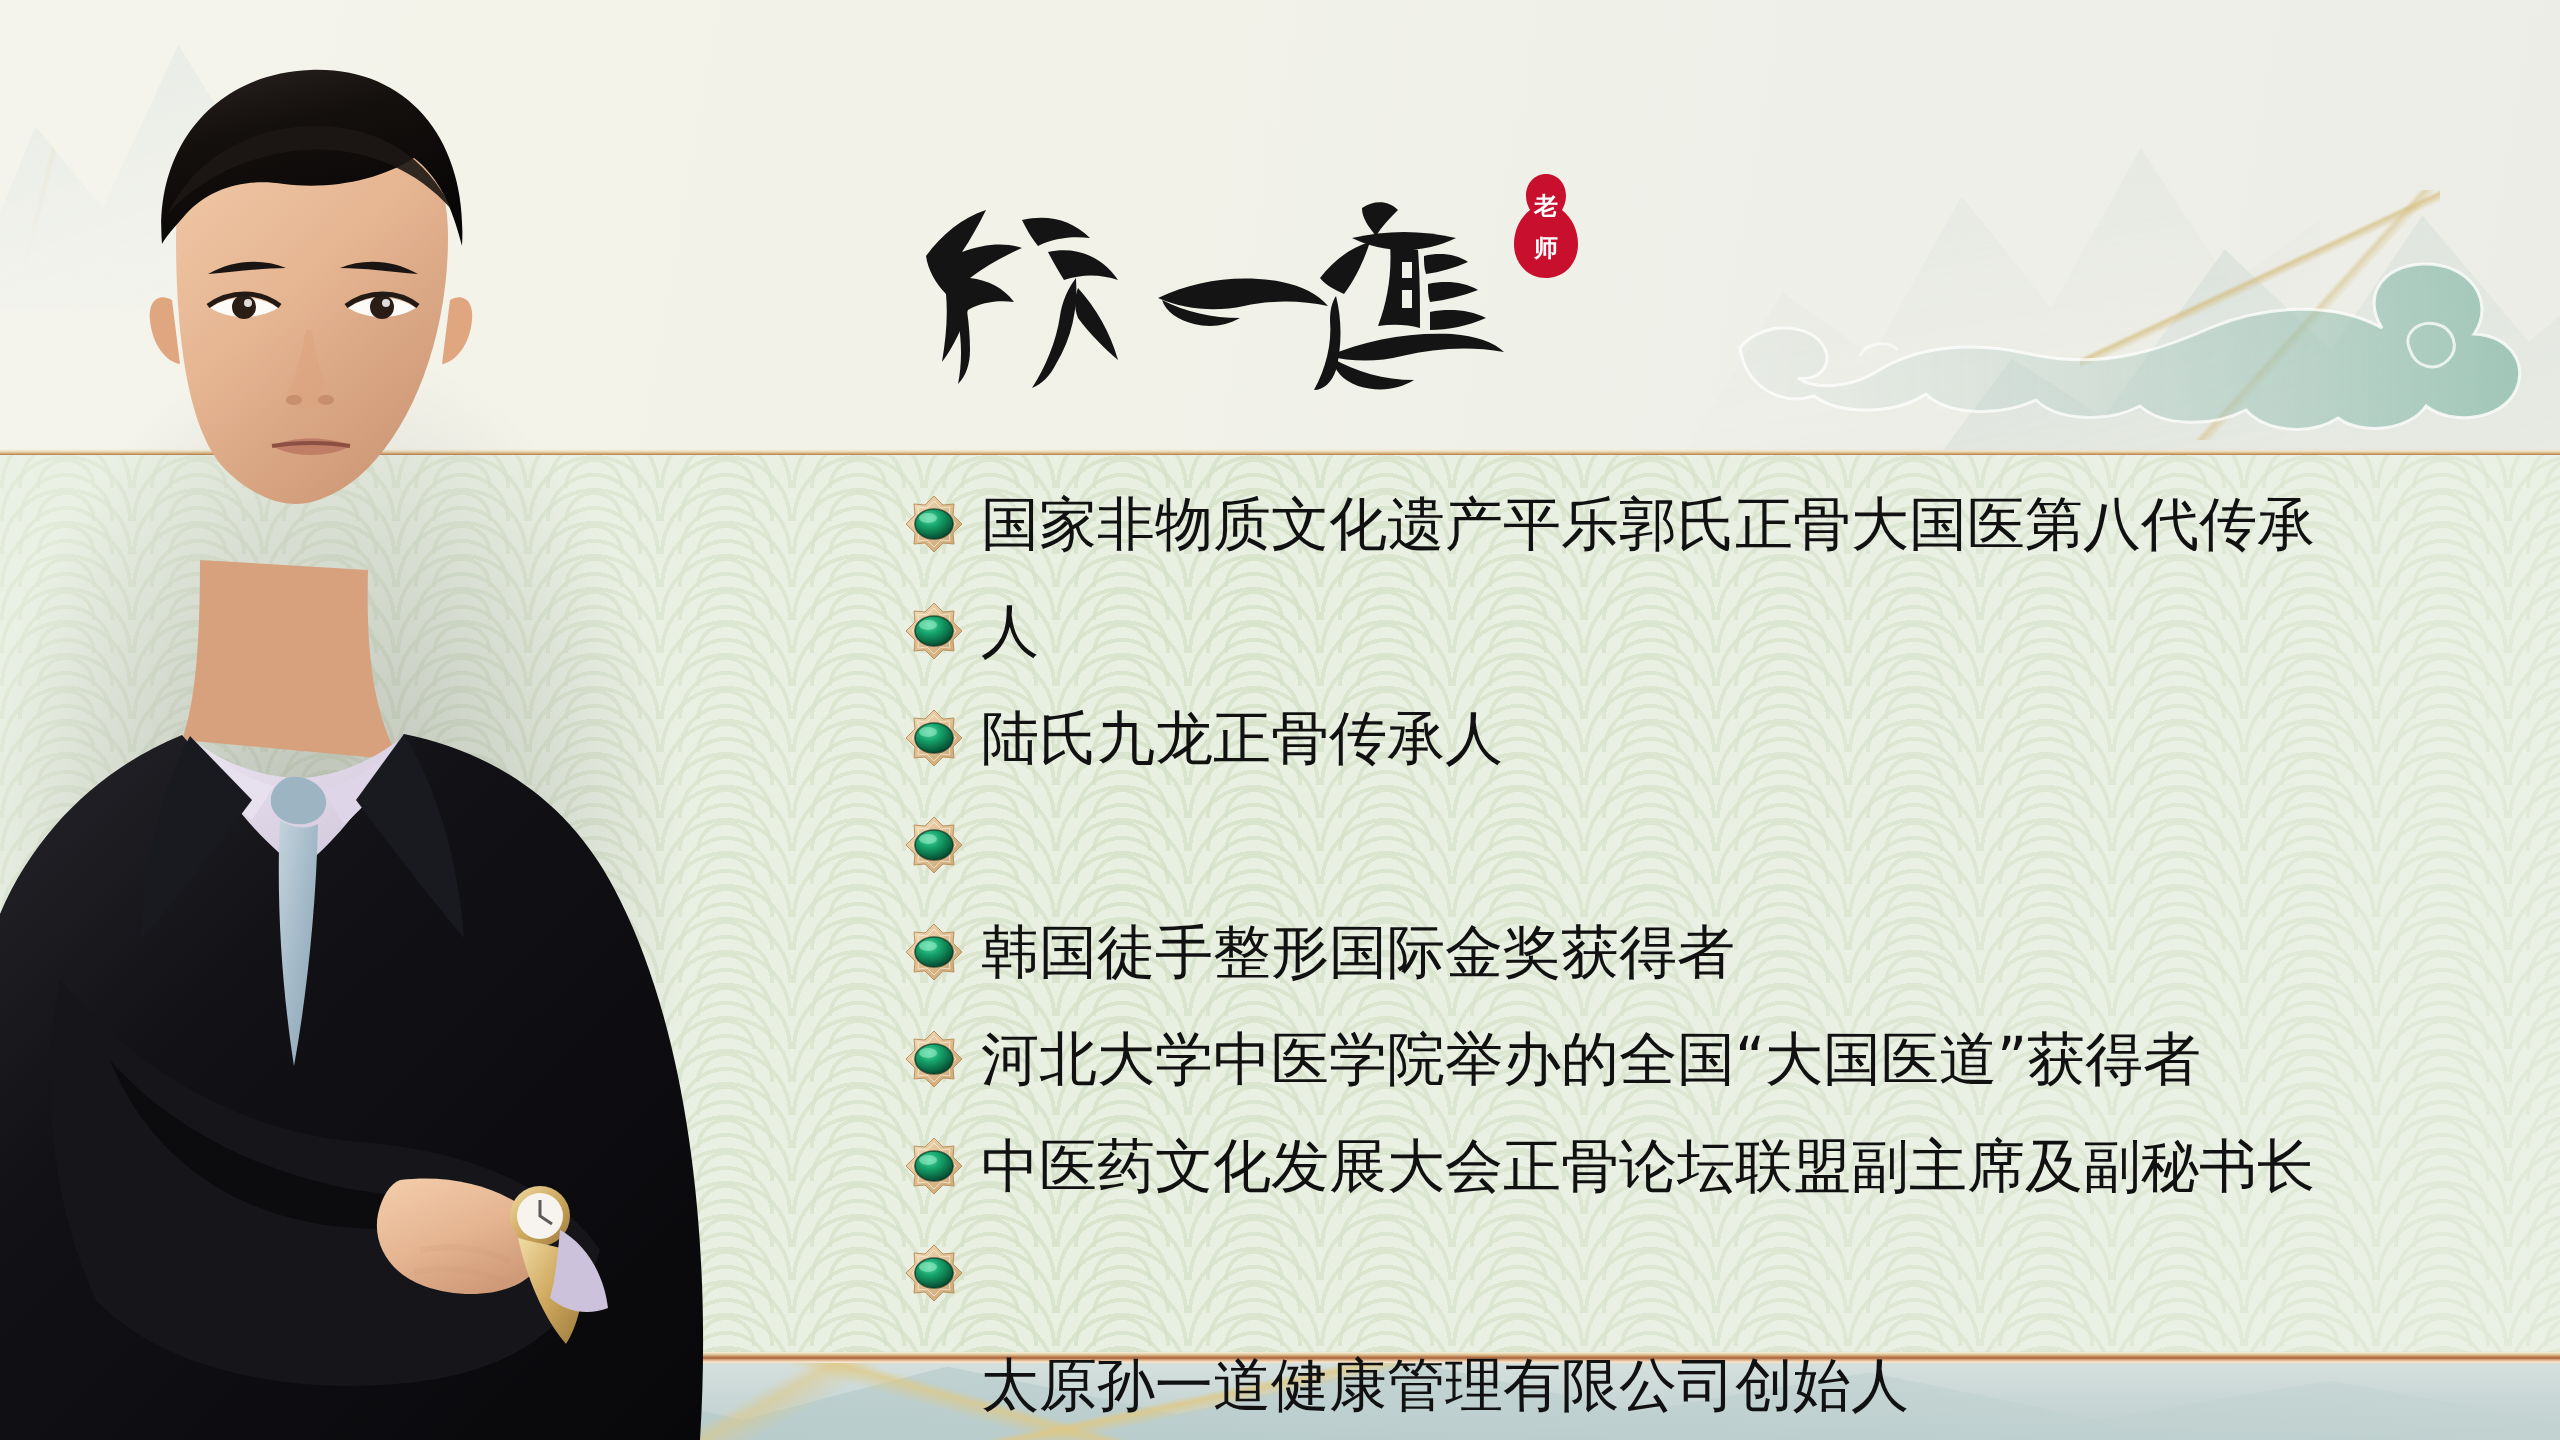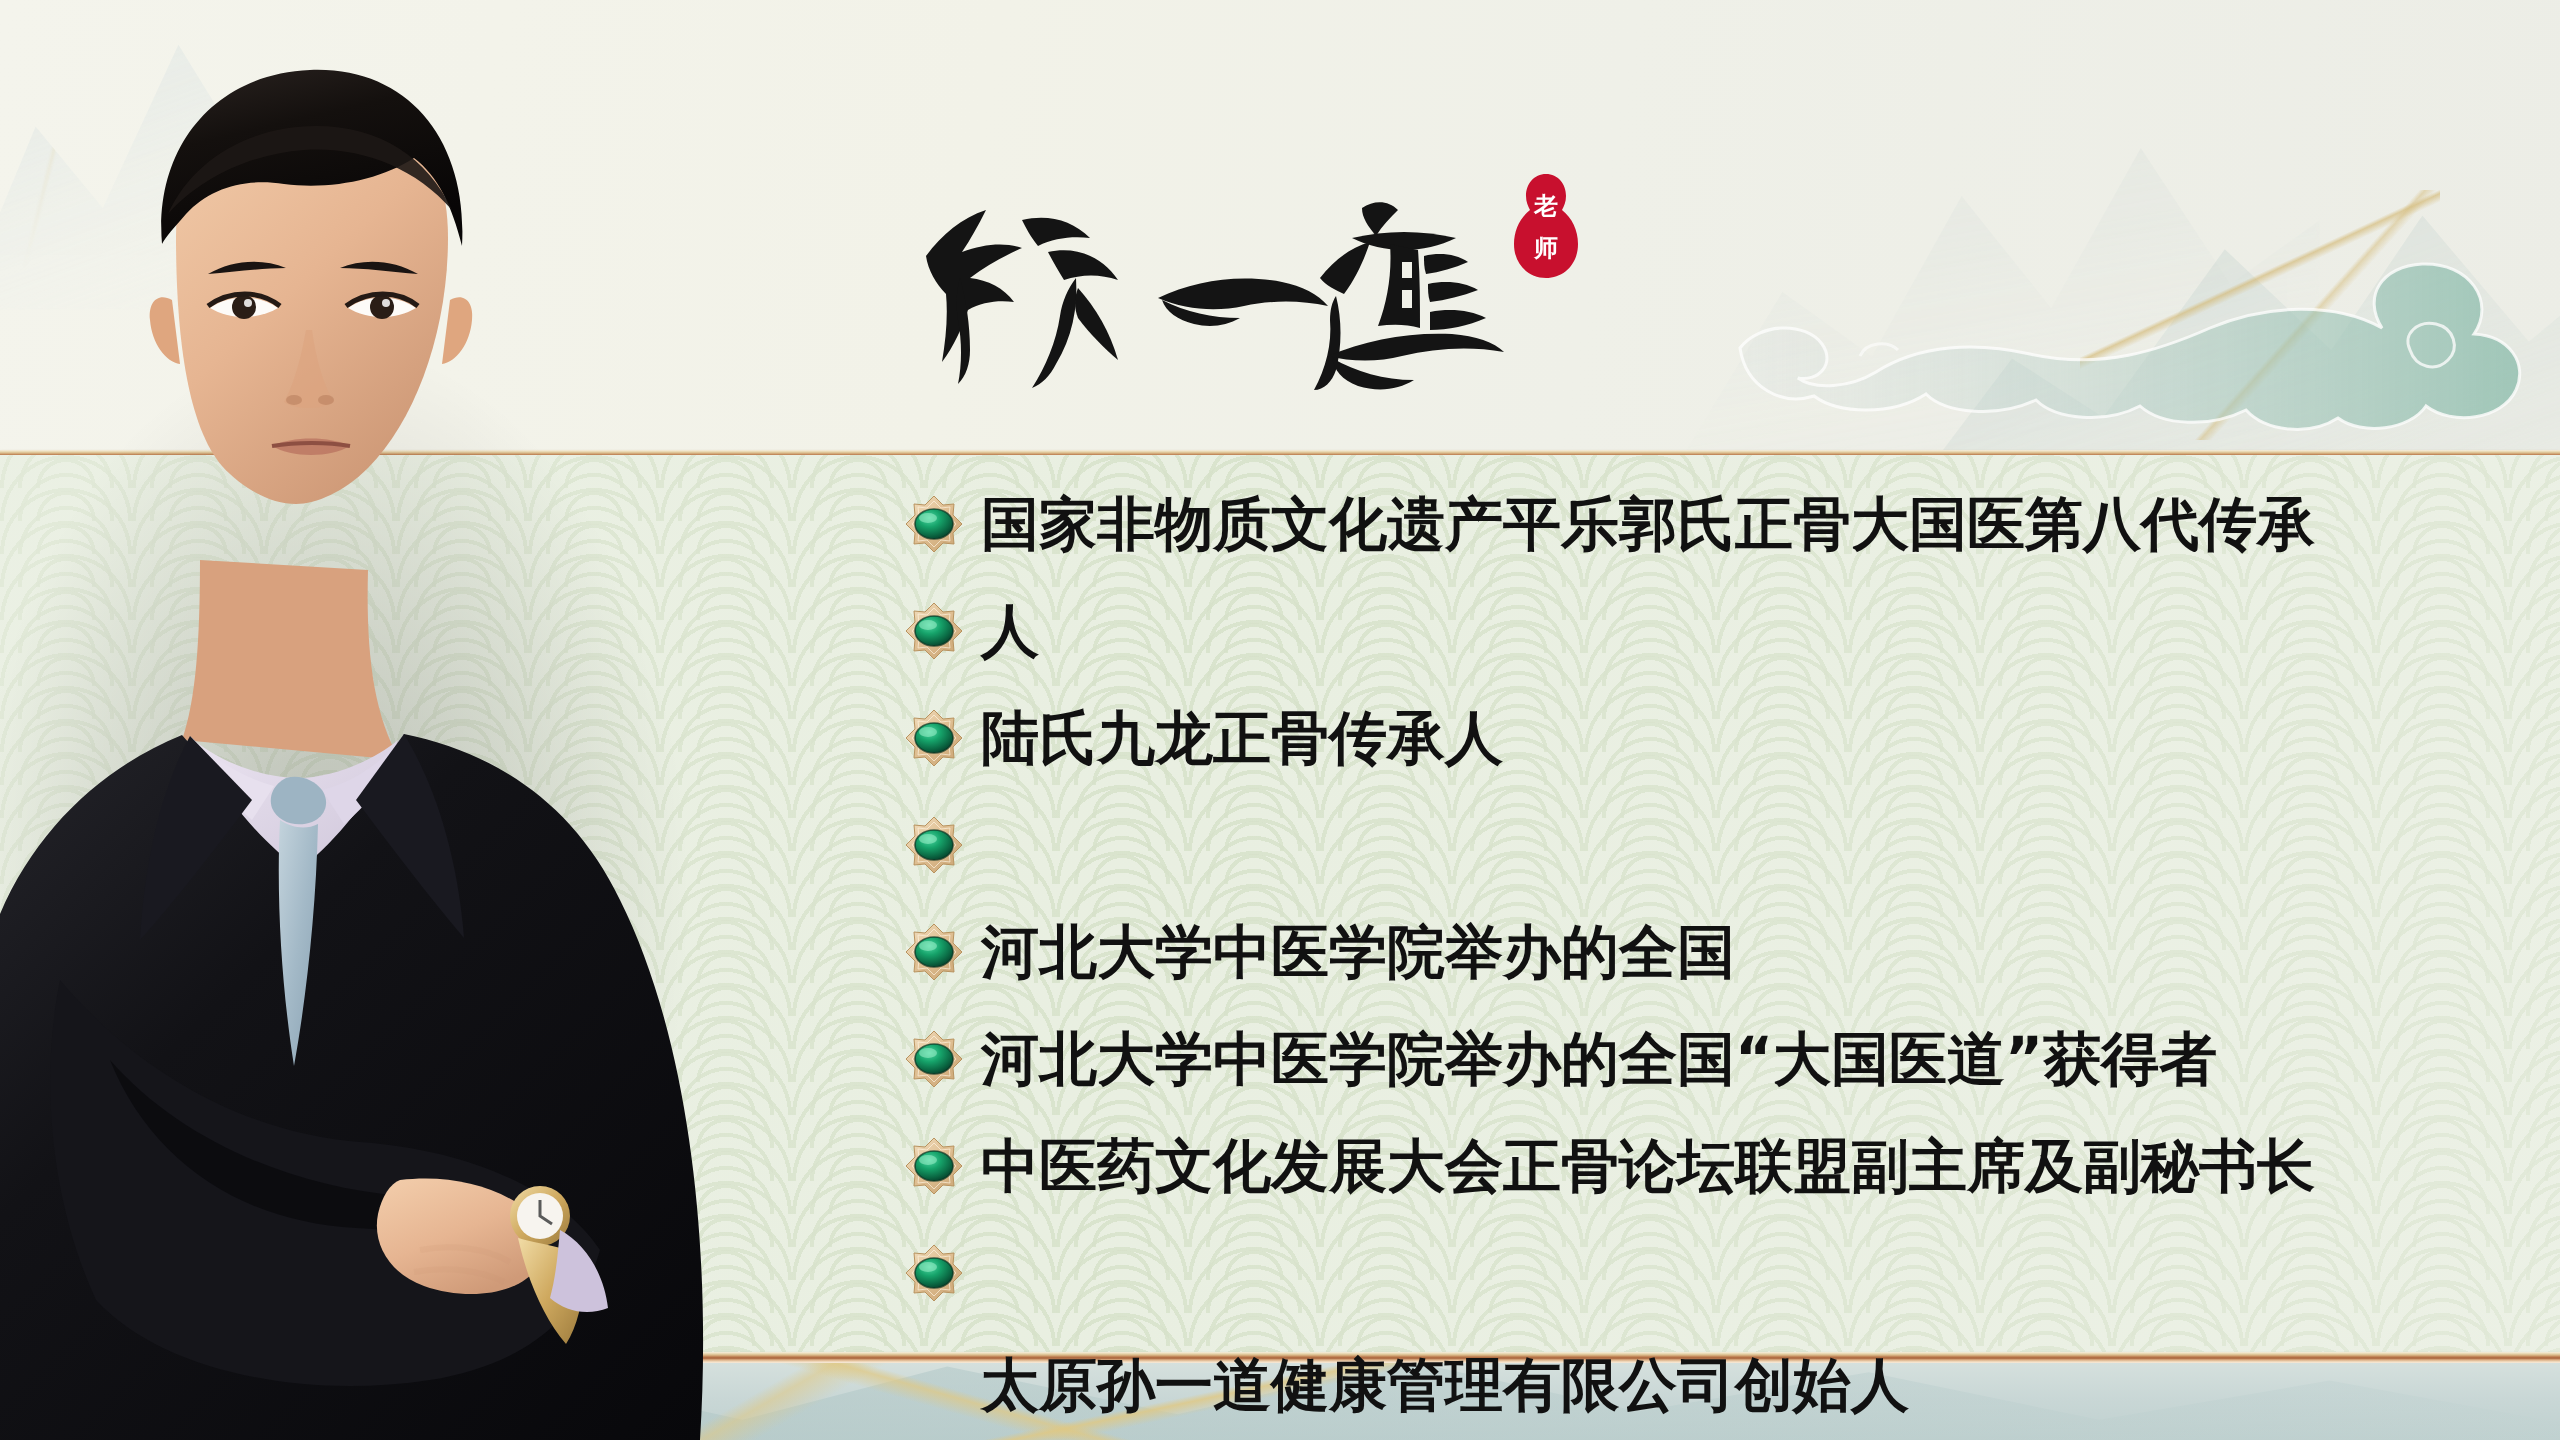--- a/index.html
+++ b/index.html
@@ -129,21 +129,21 @@
   }
   .cred-row{
     position:relative;height:107px;display:flex;align-items:center;
   }
   .bullet{
     position:relative;flex:0 0 58px;width:58px;height:58px;margin-right:18px;
   }
   .bullet.blank{visibility:hidden;}
   .cred-text{
     font-size:58px;line-height:62px;letter-spacing:0px;
-    color:#111;font-weight:700;white-space:nowrap;
+    color:#111;font-weight:400;white-space:nowrap;
     font-family:"DejaVu Sans","Liberation Sans",sans-serif;
   }
   
   .cred-row.last{height:118px;}
 </style>
 </head>
 <body>
 
 <div class="stage">
 
@@ -359,21 +359,21 @@
                 <stop offset="72%" stop-color="#0b6b45"></stop>
                 <stop offset="100%" stop-color="#053826"></stop>
               </radialGradient>
             </defs>
             <path d="M29,1 L38,10 L49,9 L48,20 L57,29 L48,38 L49,49 L38,48 L29,57 L20,48 L9,49 L10,38 L1,29 L10,20 L9,9 L20,10 Z" fill="url(#fr4)" stroke="#b8935f" stroke-width="1"></path>
             <path d="M29,6 L36,13 L45,12 L44,21 L51,29 L44,37 L45,46 L36,45 L29,52 L22,45 L13,46 L14,37 L7,29 L14,21 L13,12 L22,13 Z" fill="none" stroke="#fff6e4" stroke-width="1" opacity=".65"></path>
             <ellipse cx="29" cy="29" rx="19" ry="15" fill="url(#gm4)"></ellipse>
             <ellipse cx="23" cy="23" rx="9" ry="5" fill="#9ff0cb" opacity=".55"></ellipse>
             <ellipse cx="29" cy="29" rx="19" ry="15" fill="none" stroke="#04301f" stroke-width="1.6" opacity=".7"></ellipse>
           </svg></span>
-        <span class="cred-text">河北大学中医学院举办的全国</span>
+        <span class="cred-text">韩国徒手整形国际金奖获得者</span>
       </div>
       <div class="cred-row">
         <span class="bullet"><svg viewBox="0 0 58 58" width="58" height="58">
             <defs>
               <linearGradient id="fr5" x1="0" y1="0" x2="1" y2="1">
                 <stop offset="0%" stop-color="#f4e3c6"></stop>
                 <stop offset="45%" stop-color="#e0c094"></stop>
                 <stop offset="100%" stop-color="#c8a271"></stop>
               </linearGradient>
               <radialGradient id="gm5" cx="0.38" cy="0.3" r="0.78">

